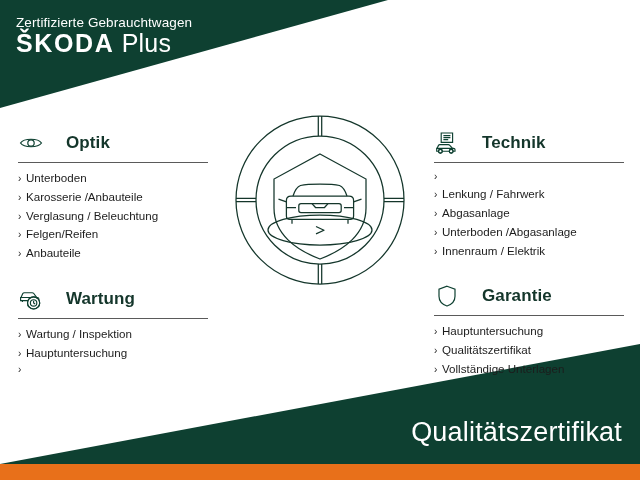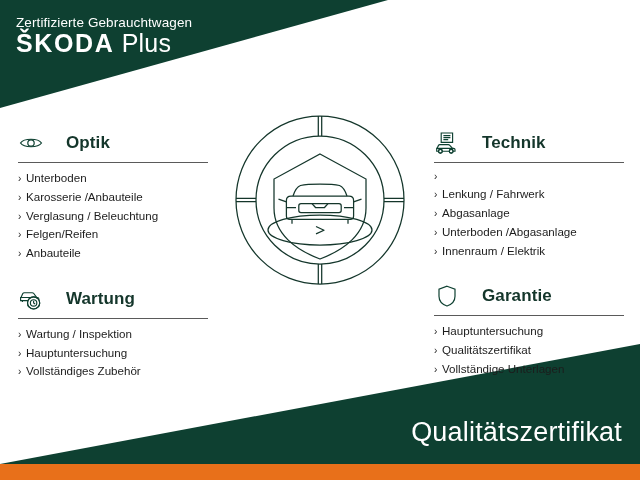--- a/index.html
+++ b/index.html
@@ -231,21 +231,20 @@
         <li>
             <span class="chev">›</span>
             <span>Wartung / Inspektion</span>
           </li>
         <li>
             <span class="chev">›</span>
             <span>Hauptuntersuchung</span>
           </li>
         <li>
             <span class="chev">›</span>
-            <span>Vollständiges Zubehör</span>
           </li>
       </ul>
     </div>
 
   </div>
 
   <div id="col-right" class="column">
 
     <div class="section">
       <div class="section-head">

